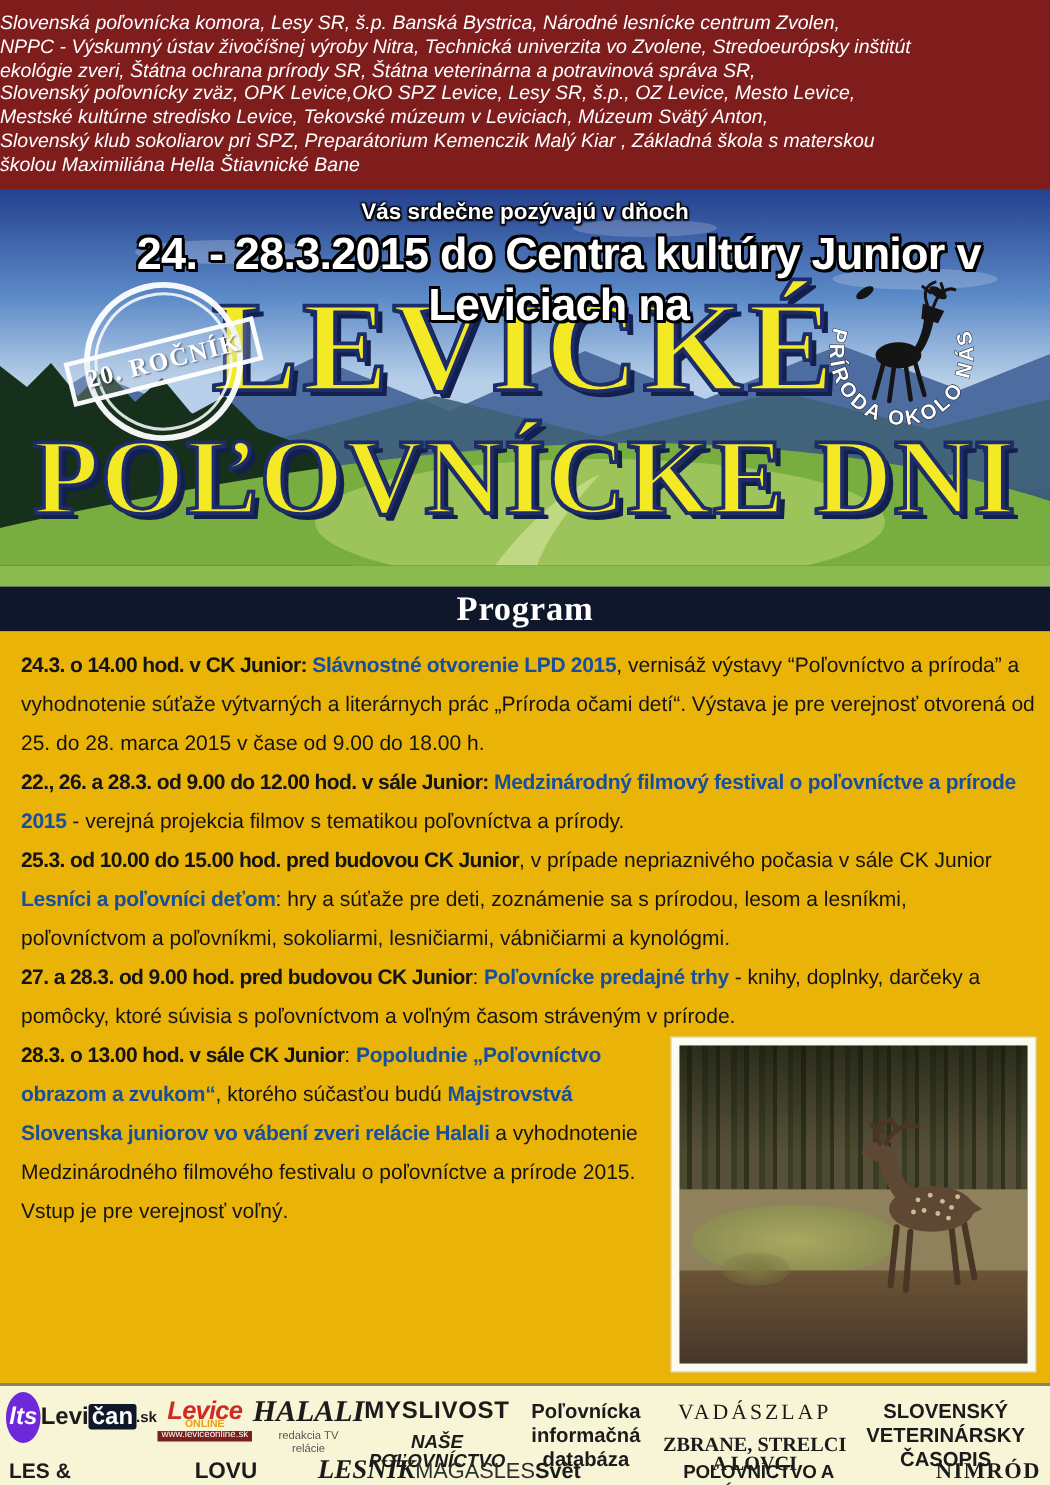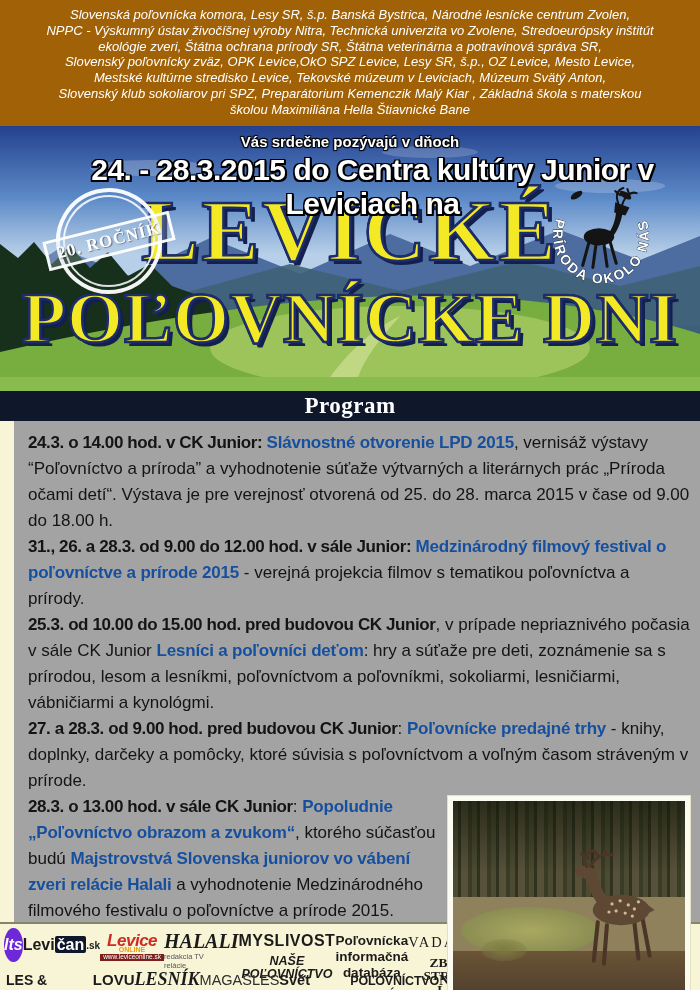--- a/index.html
+++ b/index.html
@@ -4,23 +4,23 @@
 <style>
   * { margin:0; padding:0; box-sizing:border-box; }
   html,body { background:#e8e8e8; }
   #poster {
     position:relative; width:700px; height:990px; margin:0 auto;
     font-family:"Liberation Sans", sans-serif; overflow:hidden; background:#f8f4d6;
   }
 
   
   .top-header {
-    height:126px; background:#a16207; color:#fff;
+    height:126px; background:#7f1d1d; color:#fff;
     font-style:italic; font-size:13px; line-height:15.8px;
-    text-align:center; padding-top:7px;
+    text-align:left; padding-top:7px;
   }
 
   
   .hero { position:relative; height:251px; overflow:hidden; background:#2a4b9b; }
   .hero-bg { position:absolute; inset:0; }
   .invite1 {
     position:absolute; top:7px; left:0; width:100%; text-align:center; z-index:4;
     color:#fff; font-weight:bold; font-size:15px;
     text-shadow:1px 1px 1px #000, -1px -1px 1px #000, 1px -1px 1px #000, -1px 1px 1px #000;
   }
@@ -64,22 +64,22 @@
   
   .strip-light { height:14px; background:#8abb4f; }
   .bar-dark {
     height:30px; background:#0f172a; color:#fff; text-align:center;
     font-family:"Liberation Serif", serif; font-weight:bold; font-size:23px; line-height:29px;
     letter-spacing:0.5px;
   }
 
   
   .prog-body {
-    height:501px; background:#a3a3a3; padding:9px 10px 0 14px;
-    font-size:17px; line-height:26px; color:#141414;margin-left:14px;
+    height:501px; background:#eab308; padding:9px 10px 0 14px;
+    font-size:14px; line-height:26px; color:#141414;
   }
   .entry { margin:0; }
   .seg-bold   { font-weight:bold; letter-spacing:-0.4px; }
   .seg-blue   { font-weight:bold; color:#164f9e; letter-spacing:-0.2px; }
   .seg-normal { }
 
   
   .photo {
     position:relative; z-index:5; float:right;
     width:242px; height:222px; margin:2px 0 4px 10px;
@@ -116,21 +116,21 @@
   .lts { margin-top:2px; width:34px; height:34px; border-radius:50%; background:#6d28d9;
     display:flex; align-items:center; justify-content:center;
     color:#fff; font-weight:bold; font-style:italic; font-size:16px; }
   .levican { margin-top:10px; font-weight:bold; font-size:16px; white-space:nowrap; }
   .levican .lc-red { background:#0f172a; color:#fff; padding:0 2px; border-radius:2px; }
   .levican .lc-sk { font-size:10px; vertical-align:1px; }
   .levice-online { margin-top:6px; text-align:center; line-height:1; }
   .lo-name { color:#cf2b24; font-weight:bold; font-style:italic; font-size:17px; letter-spacing:-0.5px; }
   .lo-tag  { color:#e8a00c; font-weight:bold; font-size:7px; margin-top:-3px; }
   .lo-url  { margin-top:1px; background:#7a1f1a; color:#fff; font-size:6.5px; padding:0 3px; }
-  .halali { margin-top:5px; text-align:left; line-height:1; }
+  .halali { margin-top:5px; text-align:center; line-height:1; }
   .halali-name { font-family:"Liberation Serif", serif; font-style:italic; font-weight:bold; font-size:20px; }
   .halali-sub { margin-top:2px; font-size:7.5px; color:#555; line-height:1.15; }
   .myslivost { margin-top:7px; text-align:center; line-height:1; }
   .mysl-name { font-weight:bold; font-size:16px; letter-spacing:0.5px; }
   .mysl-sub  { margin-top:6px; font-weight:bold; font-style:italic; font-size:12.5px; }
   .pid { margin-top:7px; text-align:center; font-weight:bold; font-size:13.5px; line-height:1.2; }
   .vadasz { margin-top:9px; text-align:center; line-height:1; }
   .vad-name { font-family:"Liberation Serif", serif; font-size:14.5px; letter-spacing:2px; }
   .vad-sub  { margin-top:6px; font-family:"Liberation Serif", serif; font-weight:bold; font-size:13.5px; }
   .svc { margin-top:7px; text-align:center; font-weight:bold; font-size:13.5px; line-height:1.2; }
@@ -212,21 +212,21 @@
         </g>
       </svg>
     </div>
   </div>
 
   <div class="strip-light"></div>
   <div class="bar-dark">Program</div>
 
   <div class="prog-body">
     <p class="entry"><span class="seg-bold">24.3. o 14.00 hod. v CK Junior: </span><span class="seg-blue">Slávnostné otvorenie LPD 2015</span><span class="seg-normal">, vernisáž výstavy “Poľovníctvo a príroda” a vyhodnotenie súťaže výtvarných a literárnych prác „Príroda očami detí“. Výstava je pre verejnosť otvorená od 25. do 28. marca 2015 v čase od 9.00 do 18.00 h.</span></p>
-    <p class="entry"><span class="seg-bold">31., 26. a 28.3. od 9.00 do 12.00 hod. v sále Junior: </span><span class="seg-blue">Medzinárodný filmový festival o poľovníctve a prírode 2015</span><span class="seg-normal"> - verejná projekcia filmov s tematikou poľovníctva a prírody.</span></p>
+    <p class="entry"><span class="seg-bold">22., 26. a 28.3. od 9.00 do 12.00 hod. v sále Junior: </span><span class="seg-blue">Medzinárodný filmový festival o poľovníctve a prírode 2015</span><span class="seg-normal"> - verejná projekcia filmov s tematikou poľovníctva a prírody.</span></p>
     <p class="entry"><span class="seg-bold">25.3. od 10.00 do 15.00 hod. pred budovou CK Junior</span><span class="seg-normal">, v prípade nepriaznivého počasia v sále CK Junior </span><span class="seg-blue">Lesníci a poľovníci deťom</span><span class="seg-normal">:  hry a súťaže pre deti, zoznámenie sa s prírodou, lesom a lesníkmi, poľovníctvom a poľovníkmi, sokoliarmi, lesničiarmi, vábničiarmi a kynológmi.</span></p>
     <p class="entry"><span class="seg-bold">27. a 28.3. od 9.00 hod. pred budovou CK Junior</span><span class="seg-normal">: </span><span class="seg-blue">Poľovnícke predajné trhy</span><span class="seg-normal"> - knihy, doplnky, darčeky a pomôcky, ktoré súvisia s poľovníctvom a voľným časom stráveným v prírode.</span></p>
 
     <div class="photo">
       <div class="photo-inner">
         <div class="ph-forest"></div>
         <div class="ph-mid"></div>
         <div class="ph-pond"></div>
         <div class="ph-ground"></div>
         <div class="ph-tuft"></div>

